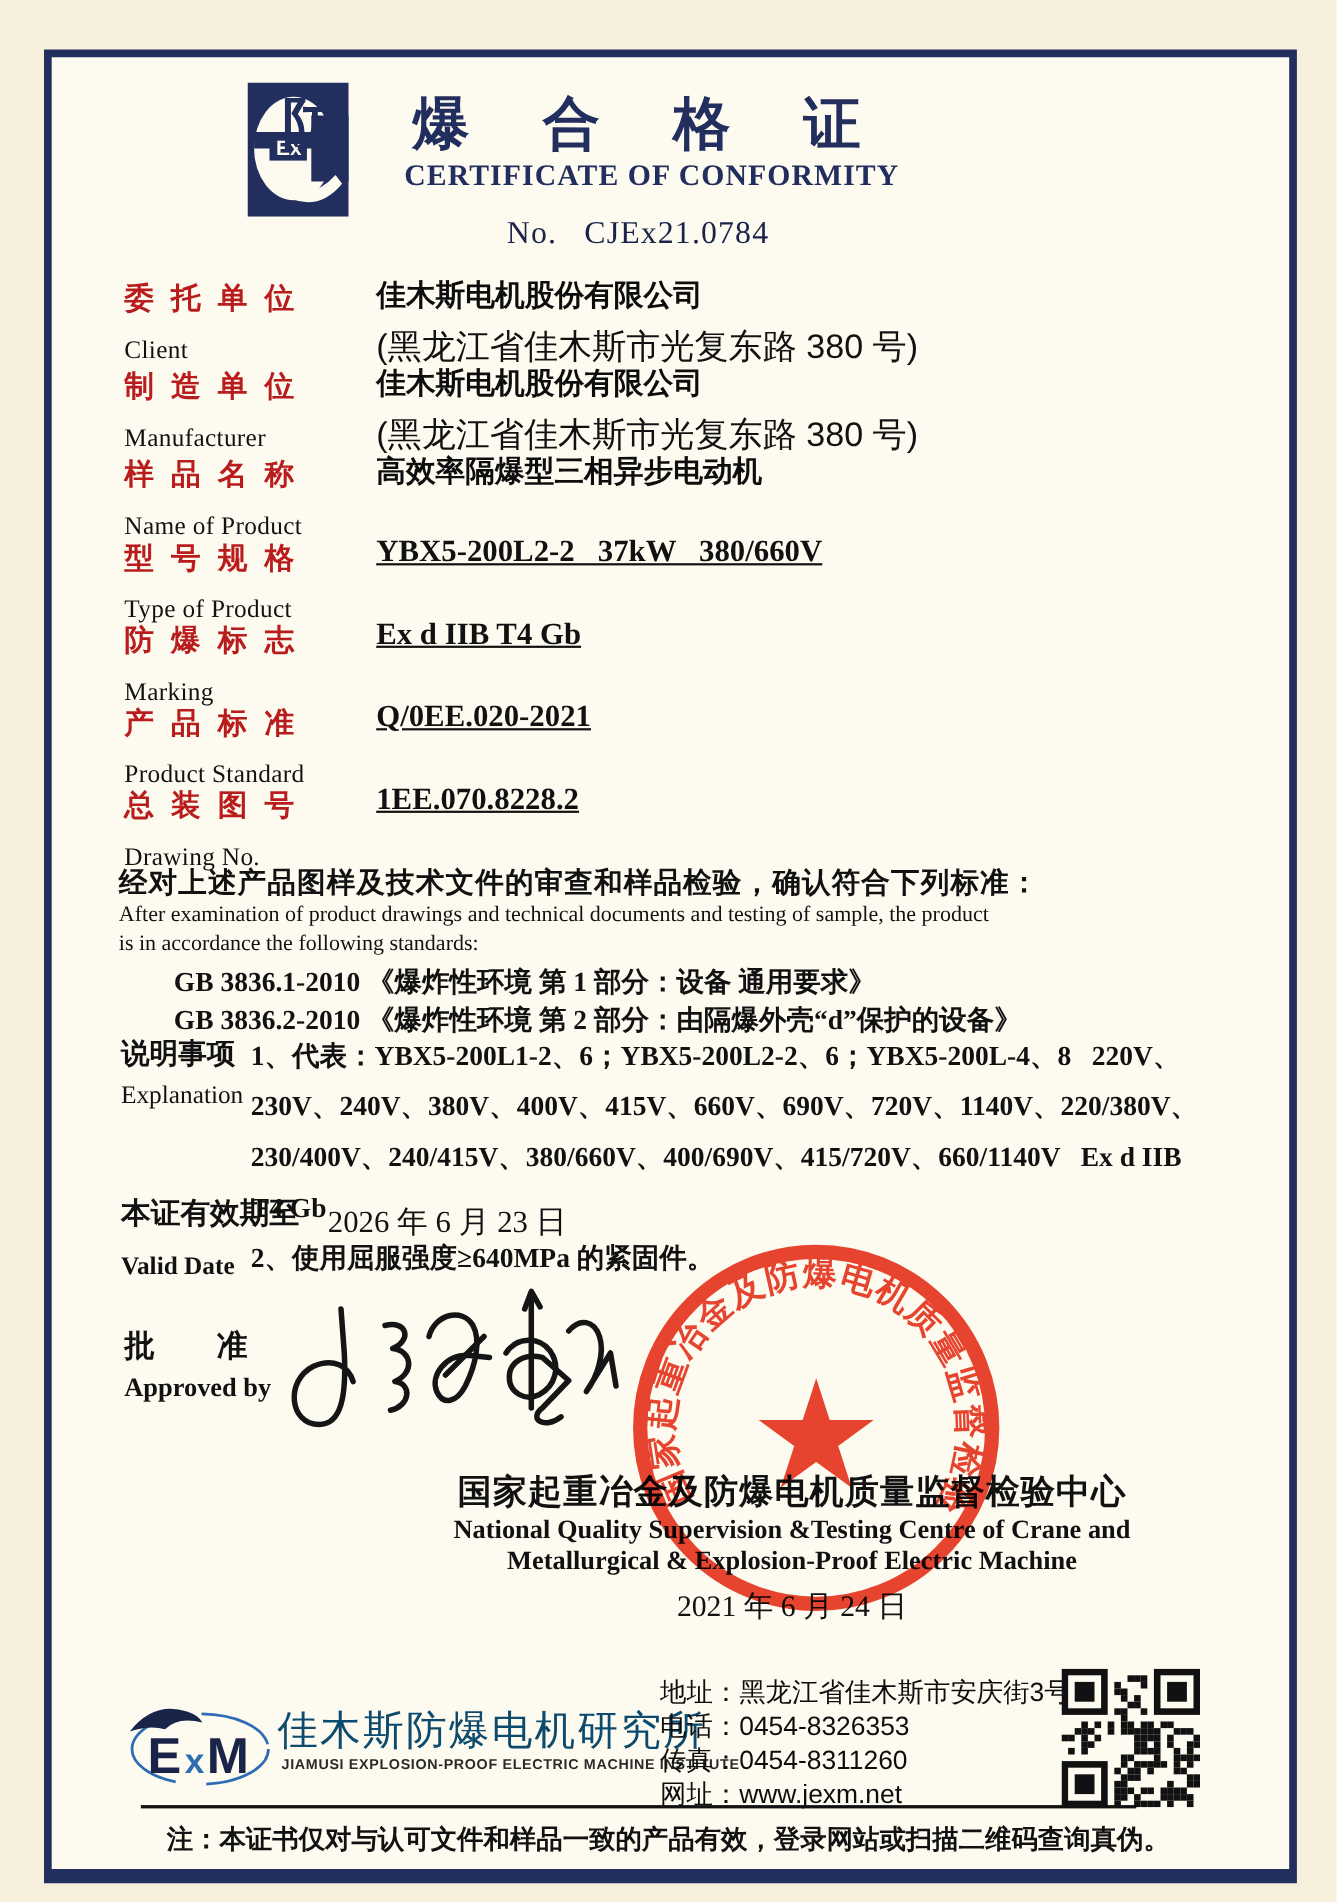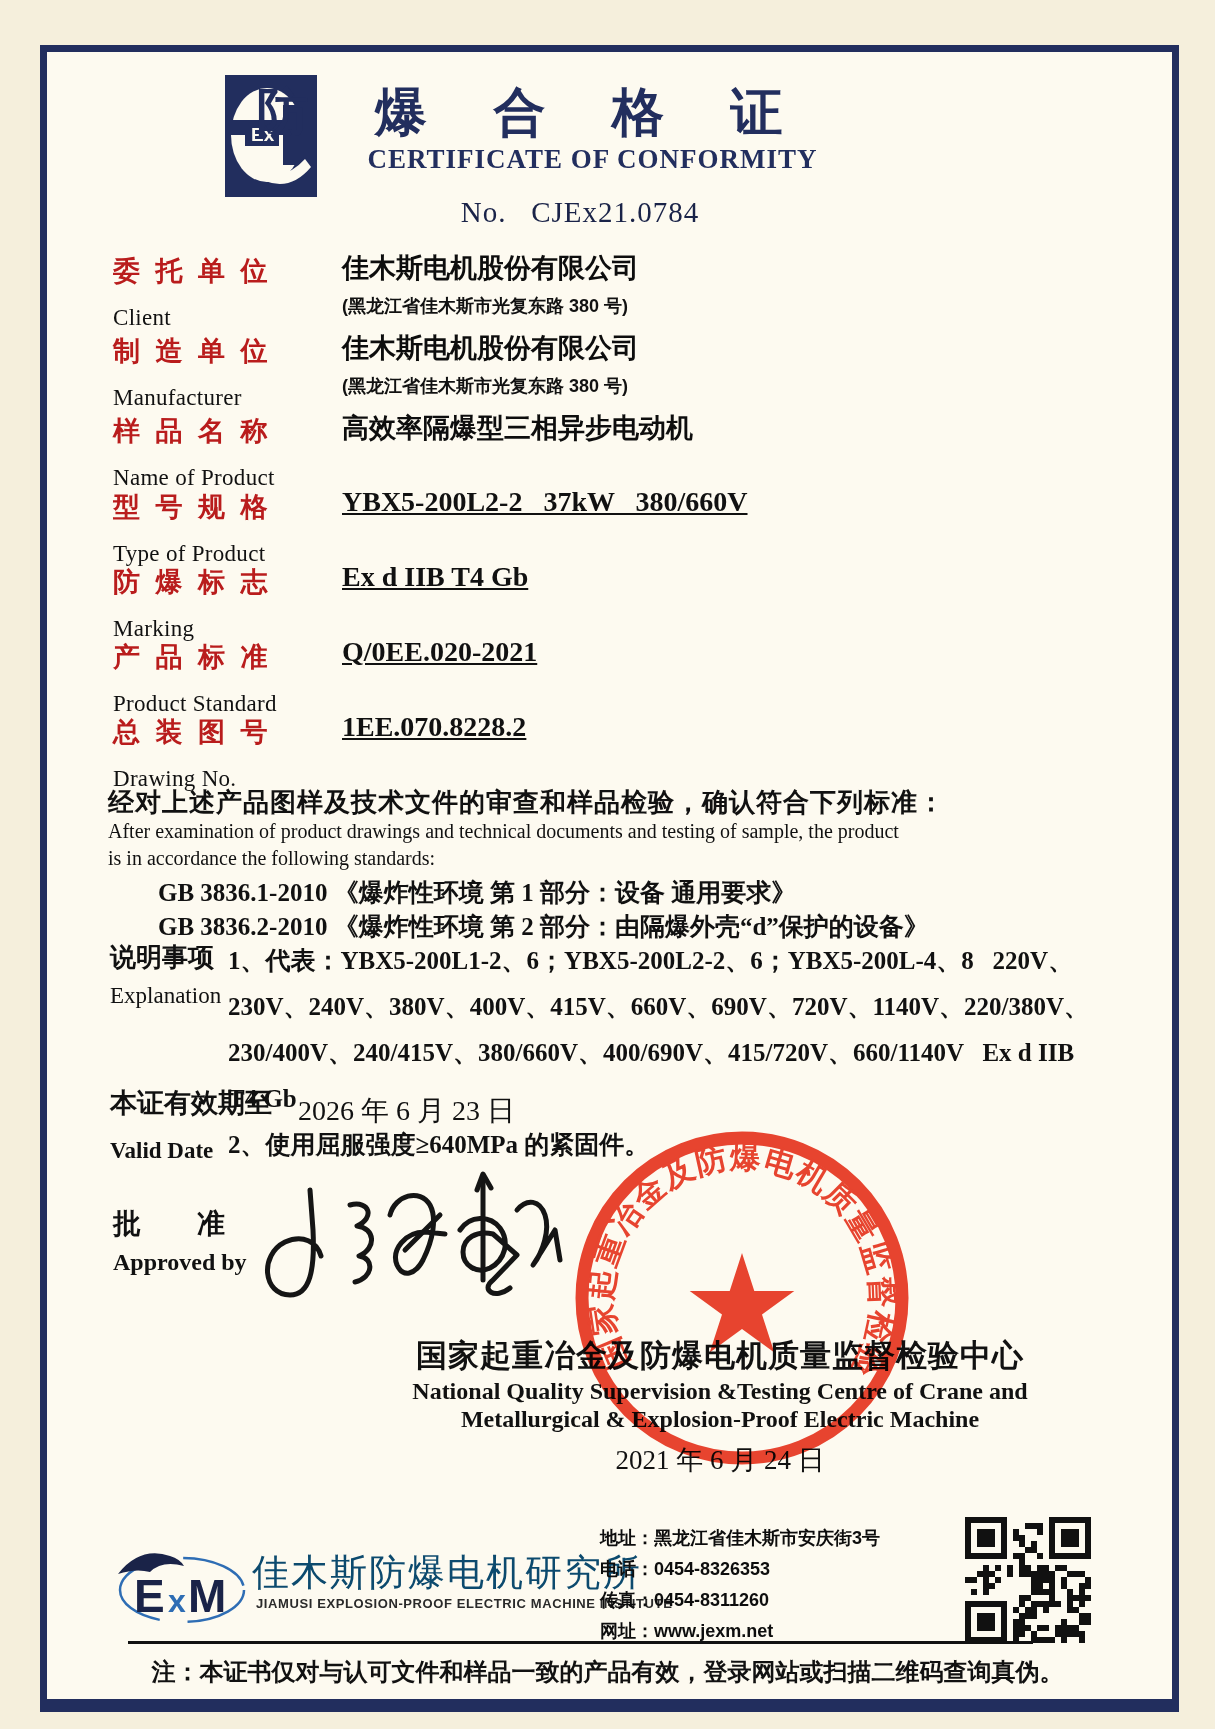--- a/index.html
+++ b/index.html
@@ -30,38 +30,38 @@
     font-size:27px;font-weight:bold;color:#222e5e;letter-spacing:1px;
   }
   .cert-no{
     left:0;top:196px;width:1160px;text-align:center;
     font-size:29px;color:#1a2348;letter-spacing:1px;
   }
 
   .f-label{font-size:27px;font-weight:bold;letter-spacing:4px;color:#b91c1c;}
   .f-sub{font-size:23px;margin-top:16px;letter-spacing:.3px;}
   .f-val-cn{font-size:27px;font-weight:bold;color:#0d0d0d;}
-  .f-val-sm{font-size:18px;font-weight:bold;margin-top:8px;}
+  .f-val-sm{font-size:31px;font-weight:normal;margin-top:8px;}
   .f-val-en{font-size:28px;font-weight:bold;text-decoration:underline;}
 
   .stmt-cn{font-size:26px;font-weight:bold;letter-spacing:1px;}
   .stmt-en{font-size:20px;}
   .std-line{font-size:25px;font-weight:bold;}
 
   .expl-line{font-size:25px;font-weight:bold;line-height:46px;}
 
   .sig-svg path{stroke:#151515;stroke-width:5;fill:none;stroke-linecap:round;stroke-linejoin:round;}
 
   .org-cn{font-size:31px;font-weight:bold;letter-spacing:1px;text-align:center;}
   .org-en{font-size:24px;font-weight:bold;text-align:center;}
   .org-date{font-size:27px;text-align:center;}
 
   .inst-cn{font-size:37px;font-weight:normal;color:#0c4a6e;letter-spacing:2px;}
   .inst-en{font-size:13px;font-weight:bold;color:#2a2a2a;letter-spacing:.6px;}
-  .contact-line{font-size:18px;font-weight:bold;line-height:31px;color:#0d0d0d;}
+  .contact-line{font-size:24px;font-weight:normal;line-height:31px;color:#0d0d0d;}
 
   .note-sep{left:128px;top:1641px;width:905px;height:3px;background:#111;}
   .note-text{left:100px;top:1656px;width:1015px;text-align:center;font-size:24px;font-weight:bold;}
 
   .stamp{mix-blend-mode:multiply;opacity:.92;}
 </style>
 </head>
 <body>
 
 <div class="paper"></div>

